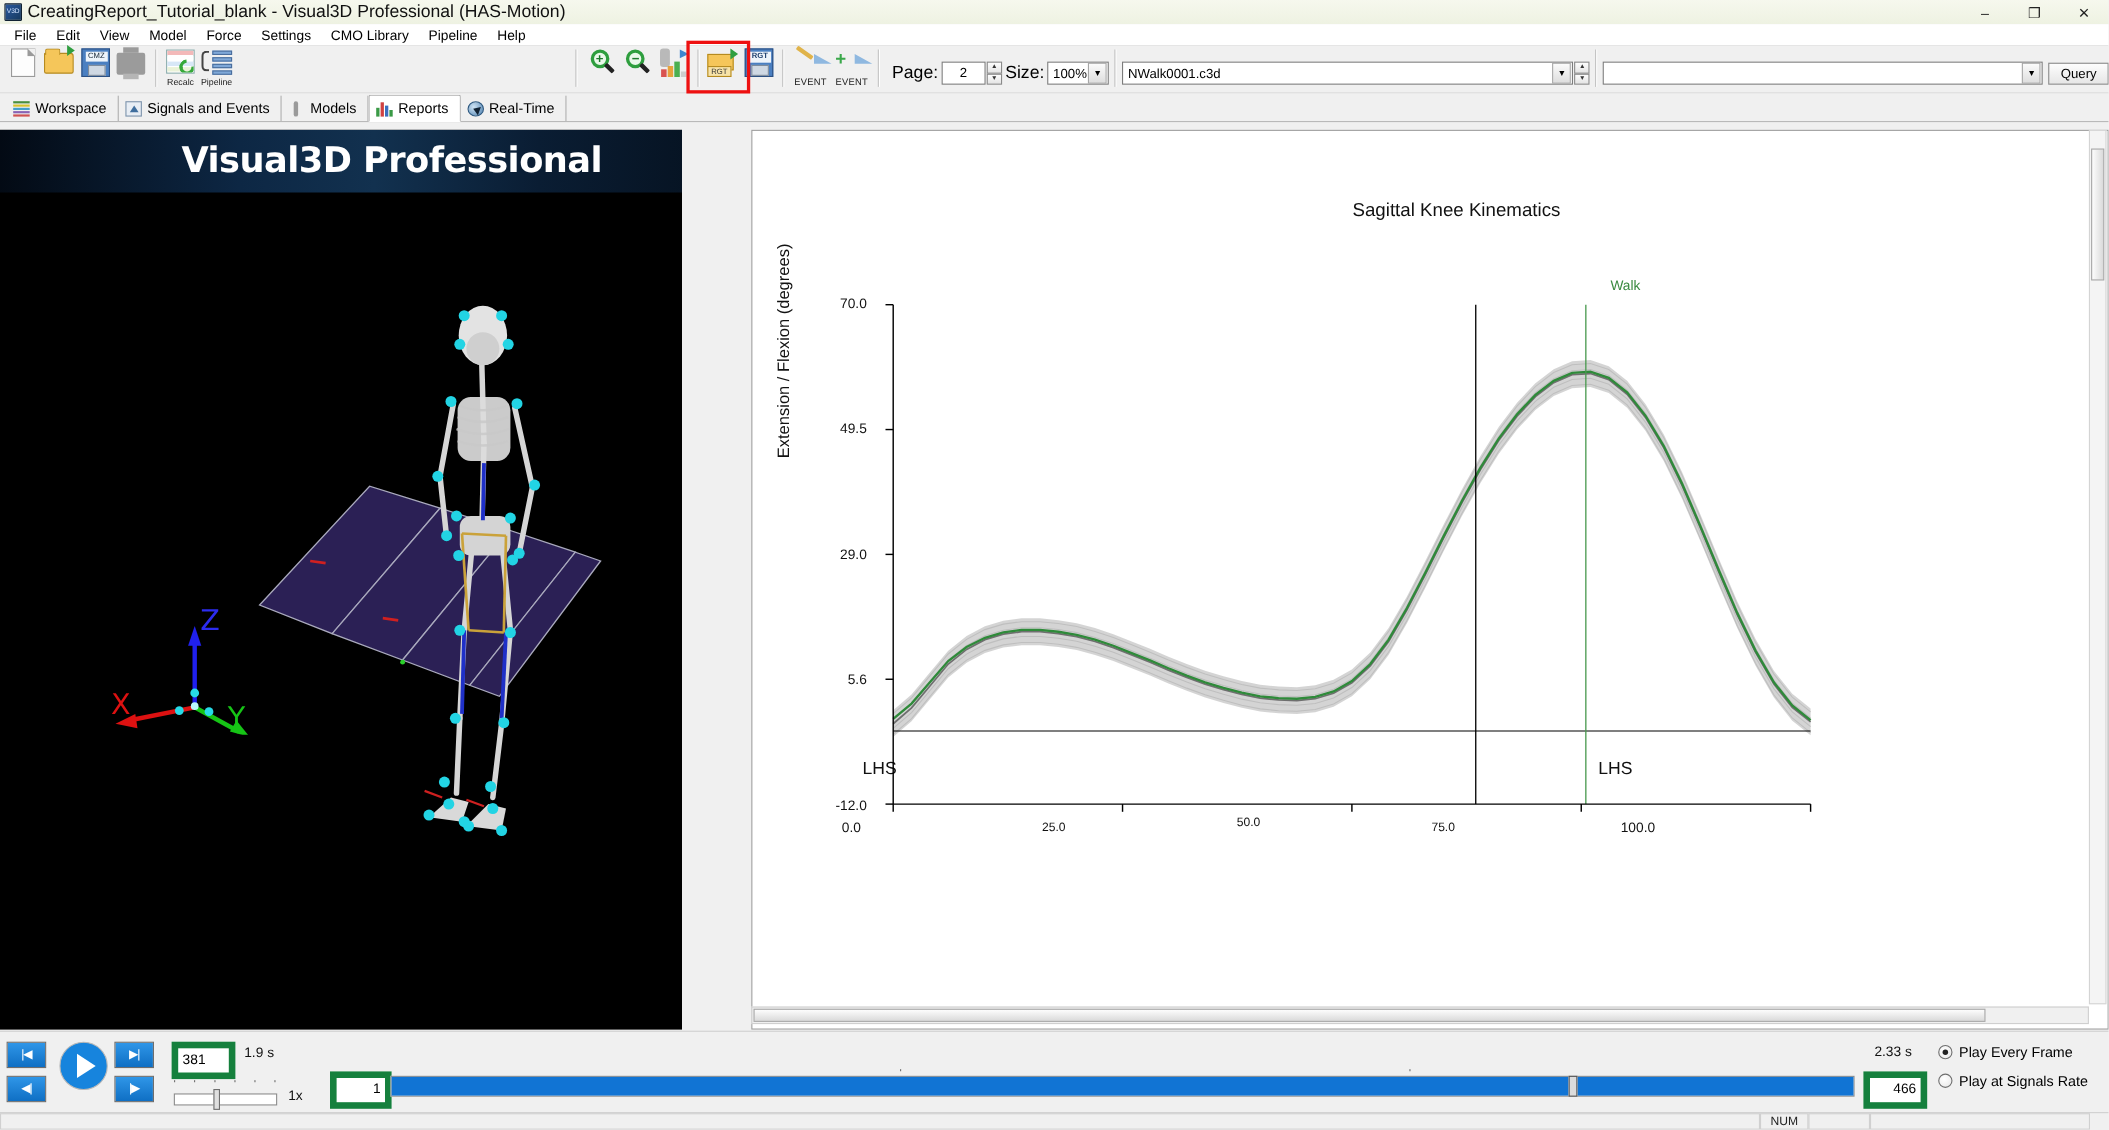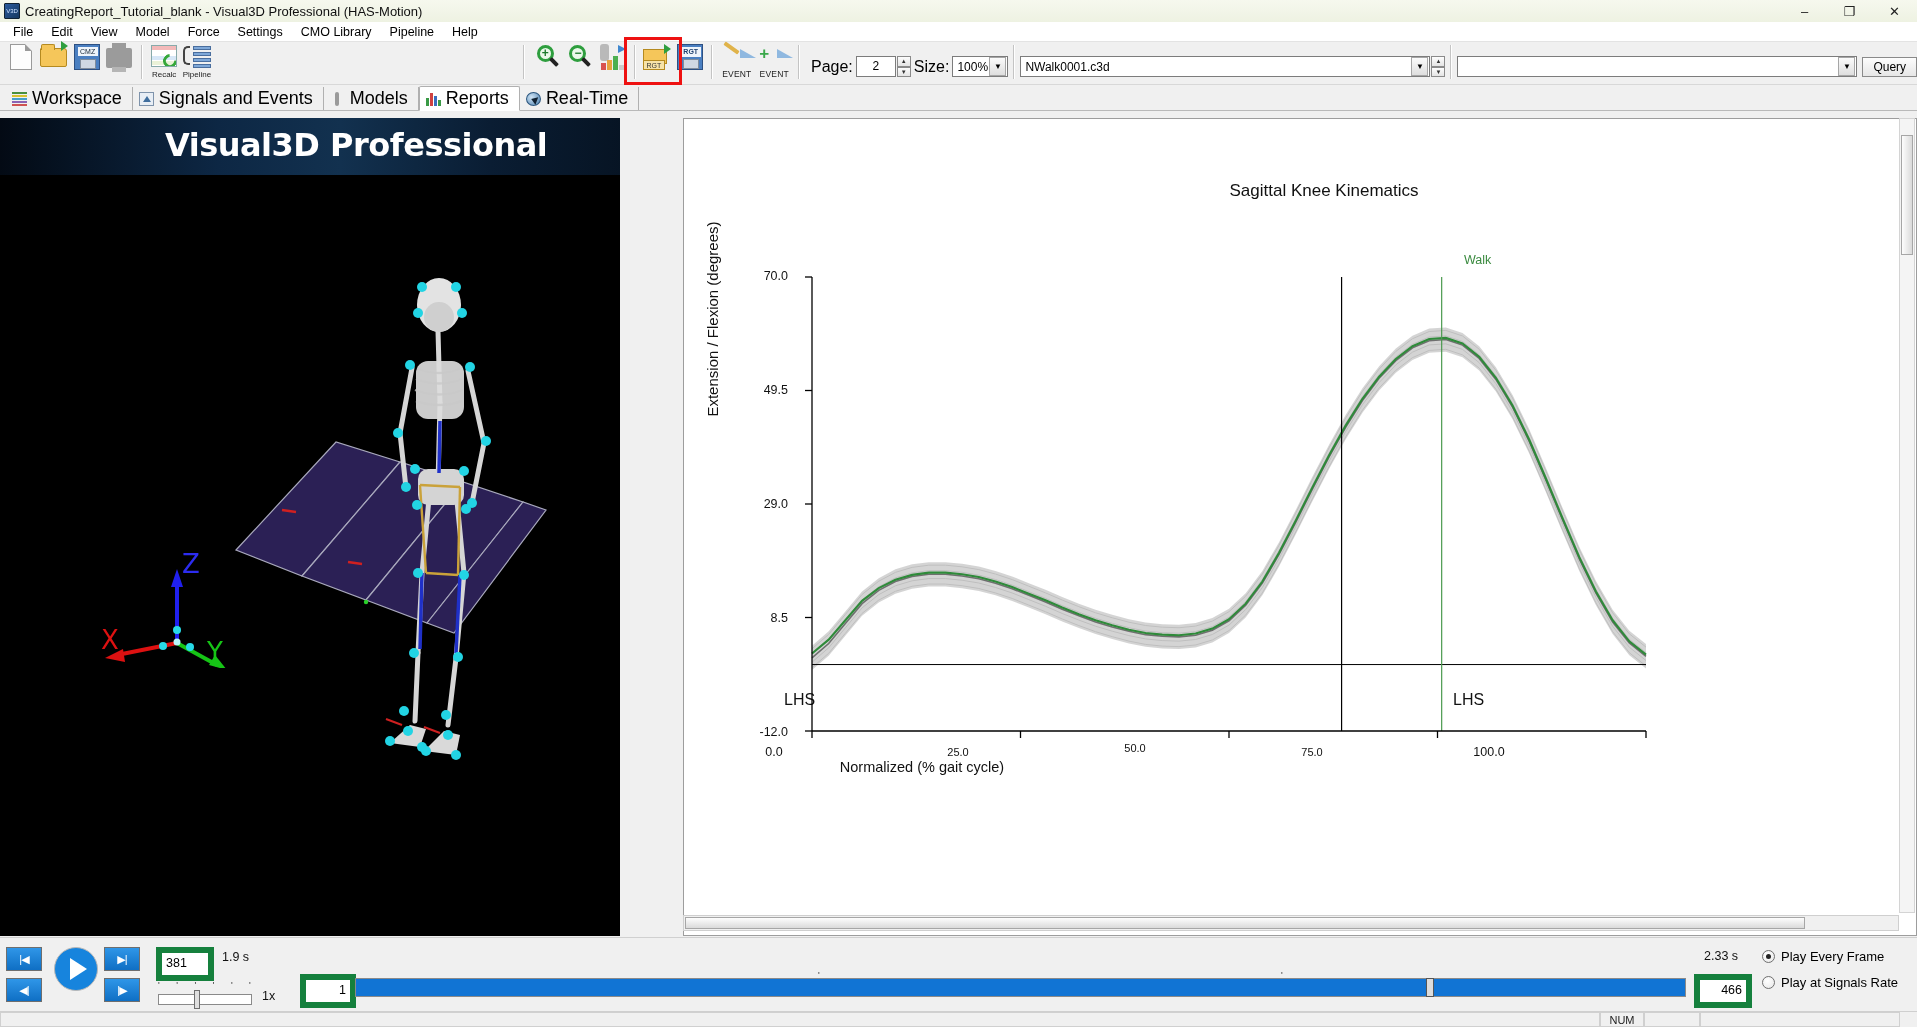--- a/index.html
+++ b/index.html
@@ -19,21 +19,21 @@
     display: flex; align-items: center;
   }
   #titlebar .app-icon {
     width: 16px; height: 16px; margin: 0 5px 0 4px;
     background: linear-gradient(135deg,#2a5a9e,#16395f);
     border: 1px solid #123; border-radius: 1px;
     color: #cfe2ff; font-size: 6px; line-height: 14px; text-align: center;
     font-family: "Liberation Sans", sans-serif;
   }
   #titlebar .title-text {
-    font-size: 13px; color: #101010; white-space: nowrap; text-align: right;
+    font-size: 16px; color: #101010; white-space: nowrap; text-align: right;
   }
   .win-btns { position: absolute; right: 0; top: 0; height: 22px; display: flex; }
   .win-btn {
     width: 45px; height: 22px; display: flex; align-items: center; justify-content: center;
     color: #222; font-size: 13px; line-height: 1;
   }
 
   
   #menubar {
     position: absolute; left: 0; top: 22px; width: 1917px; height: 20px;
@@ -147,21 +147,21 @@
   }
 
   
   #tabstrip {
     position: absolute; left: 0; top: 85px; width: 1917px; height: 26px;
     background: #f0f0f0; display: flex; align-items: flex-end; padding-left: 6px;
     border-bottom: 1px solid #b9b9b9;
   }
   .tab {
     height: 23px; display: flex; align-items: center; gap: 5px;
-    padding: 0 10px 0 6px; font-size: 18px; color: #000;
+    padding: 0 10px 0 6px; font-size: 13px; color: #000;
     border-right: 1px solid #b0b0b0; white-space: nowrap; text-align: right;
   }
   .tab.active {
     background: #ffffff; border: 1px solid #b0b0b0; border-bottom: 1px solid #fff;
     height: 25px; margin-bottom: -1px; border-radius: 2px 2px 0 0;
   }
   .tabico { width: 15px; height: 14px; position: relative; flex: 0 0 auto; }
   .ti-workspace div { position:absolute; left:0; width:15px; height:2.4px; }
   .ti-signals { background: #e8eef5; border: 1px solid #7e93ab; }
   .ti-signals:after{content:"";position:absolute;left:3px;top:3px;width:0;height:0;border-bottom:6px solid #3f6e9e;border-left:4px solid transparent;border-right:4px solid transparent;}
@@ -625,30 +625,29 @@
     </svg>
   </div>
 
   <div id="reportpanel">
     <div class="chart-title">Sagittal Knee Kinematics</div>
     <div class="ylabel">Extension / Flexion (degrees)</div>
 
     <div class="ytick" style="left:38px;top:150px;width:66px">70.0</div>
     <div class="ytick" style="left:38px;top:264px;width:66px">49.5</div>
     <div class="ytick" style="left:38px;top:378px;width:66px">29.0</div>
-    <div class="ytick" style="left:38px;top:492px;width:66px">8.5</div>
+    <div class="ytick" style="left:38px;top:492px;width:66px">5.6</div>
     <div class="ytick" style="left:38px;top:606px;width:66px">-12.0</div>
 
     <div class="xtick" style="left:65px;top:626px;width:50px">0.0</div>
     <div class="xtick" style="left:249px;top:627px;width:50px;font-size:11px">25.0</div>
     <div class="xtick" style="left:426px;top:623px;width:50px;font-size:11px">50.0</div>
     <div class="xtick" style="left:603px;top:627px;width:50px;font-size:11px">75.0</div>
     <div class="xtick" style="left:780px;top:626px;width:50px">100.0</div>
 
-    <div class="xlabel" style="left:-378px;top:640px">Normalized (% gait cycle)</div>
 
     <div class="evtlabel" style="left:100px;top:572px">LHS</div>
     <div class="evtlabel" style="left:769px;top:572px">LHS</div>
 
     <div class="legend-walk" style="left:780px;top:134px">Walk</div>
 
     <svg id="plot" style="position:absolute;left:0;top:0" width="1234" height="700" viewBox="0 0 1234 700">
       <g>
           <path id="sd-band" fill="#cdcdcd" opacity="0.85" d="M128.00 526.74 L144.68 512.34 L161.36 492.41 L178.04 472.48 L194.72 459.19 L211.40 450.33 L228.08 445.35 L244.76 443.13 L261.44 443.13 L278.12 444.80 L294.80 447.56 L311.48 451.99 L328.16 457.53 L344.84 464.17 L361.52 470.82 L378.20 478.01 L394.88 484.66 L411.56 490.75 L428.24 495.73 L444.92 500.16 L461.60 503.48 L478.28 505.14 L494.96 505.70 L511.64 504.04 L528.32 499.05 L545.00 489.64 L561.68 474.14 L578.36 451.99 L595.04 423.20 L611.72 391.09 L628.40 357.87 L645.08 325.76 L661.76 295.86 L678.44 269.29 L695.12 247.14 L711.80 229.42 L728.48 216.69 L745.16 209.49 L761.84 208.38 L778.52 213.92 L795.20 227.21 L811.88 248.25 L828.56 275.93 L845.24 310.26 L861.92 349.01 L878.60 388.88 L895.28 427.63 L911.96 461.96 L928.64 490.75 L945.32 511.79 L962.00 525.08 L962.00 549.44 L945.32 536.15 L928.64 515.11 L911.96 486.32 L895.28 451.99 L878.60 413.24 L861.92 373.37 L845.24 334.62 L828.56 300.29 L811.88 272.61 L795.20 251.57 L778.52 238.28 L761.84 232.74 L745.16 233.85 L728.48 241.05 L711.80 253.78 L695.12 271.50 L678.44 293.65 L661.76 320.22 L645.08 350.12 L628.40 382.23 L611.72 415.45 L595.04 447.56 L578.36 476.35 L561.68 498.50 L545.00 514.00 L528.32 523.41 L511.64 528.40 L494.96 530.06 L478.28 529.50 L461.60 527.84 L444.92 524.52 L428.24 520.09 L411.56 515.11 L394.88 509.02 L378.20 502.38 L361.52 495.18 L344.84 488.53 L328.16 481.89 L311.48 476.35 L294.80 471.92 L278.12 469.16 L261.44 467.50 L244.76 467.50 L228.08 469.71 L211.40 474.69 L194.72 483.55 L178.04 496.84 L161.36 516.77 L144.68 536.70 L128.00 551.10 Z"></path>
         </g>

